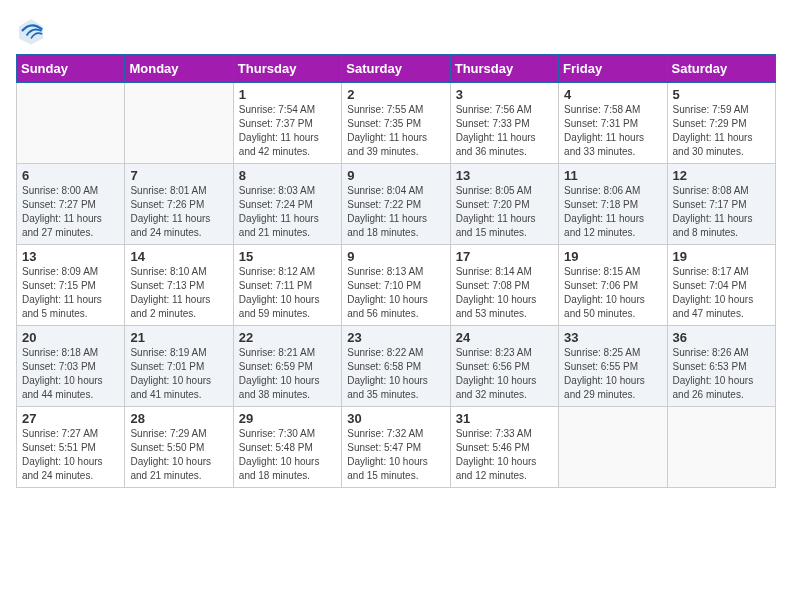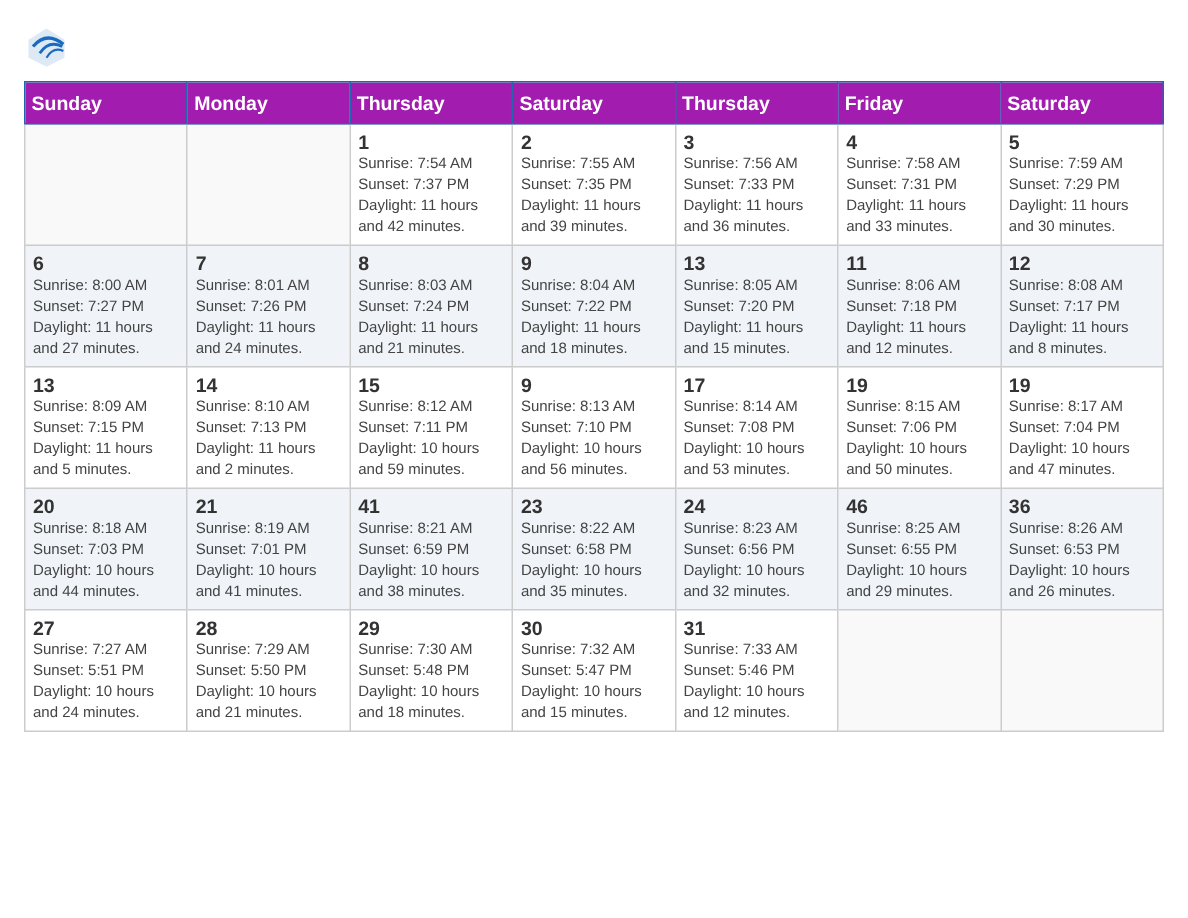--- a/index.html
+++ b/index.html
@@ -219,33 +219,33 @@
       <tr>
         <td>
           <span class="day-number">20</span>
           <div class="day-info">Sunrise: 8:18 AM<br>Sunset: 7:03 PM<br>Daylight: 10 hours and 44 minutes.</div>
         </td>
         <td>
           <span class="day-number">21</span>
           <div class="day-info">Sunrise: 8:19 AM<br>Sunset: 7:01 PM<br>Daylight: 10 hours and 41 minutes.</div>
         </td>
         <td>
-          <span class="day-number">41</span>
+          <span class="day-number">22</span>
           <div class="day-info">Sunrise: 8:21 AM<br>Sunset: 6:59 PM<br>Daylight: 10 hours and 38 minutes.</div>
         </td>
         <td>
           <span class="day-number">23</span>
           <div class="day-info">Sunrise: 8:22 AM<br>Sunset: 6:58 PM<br>Daylight: 10 hours and 35 minutes.</div>
         </td>
         <td>
           <span class="day-number">24</span>
           <div class="day-info">Sunrise: 8:23 AM<br>Sunset: 6:56 PM<br>Daylight: 10 hours and 32 minutes.</div>
         </td>
         <td>
-          <span class="day-number">46</span>
+          <span class="day-number">33</span>
           <div class="day-info">Sunrise: 8:25 AM<br>Sunset: 6:55 PM<br>Daylight: 10 hours and 29 minutes.</div>
         </td>
         <td>
           <span class="day-number">36</span>
           <div class="day-info">Sunrise: 8:26 AM<br>Sunset: 6:53 PM<br>Daylight: 10 hours and 26 minutes.</div>
         </td>
       </tr>
       <tr>
         <td>
           <span class="day-number">27</span>

